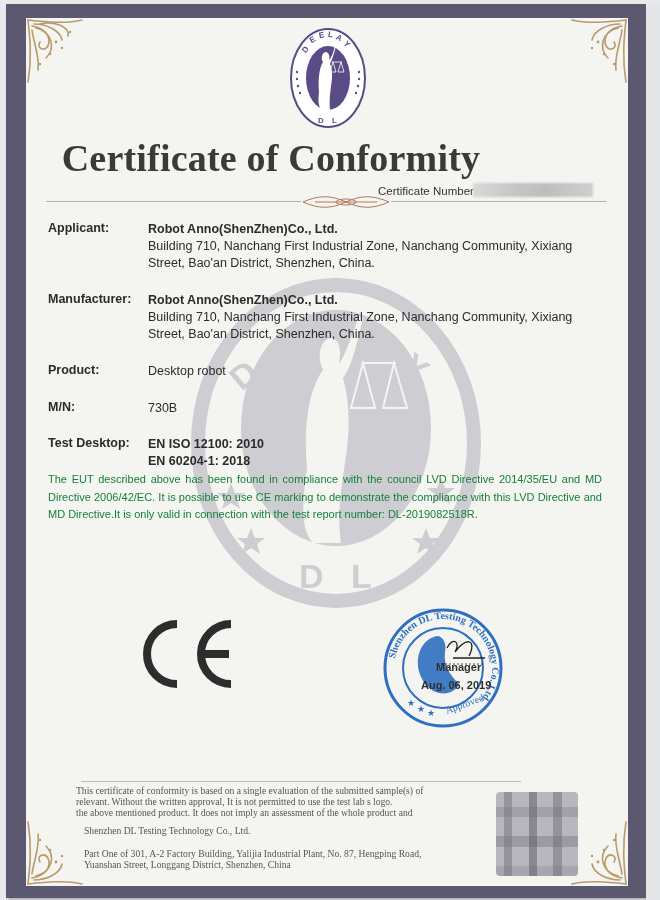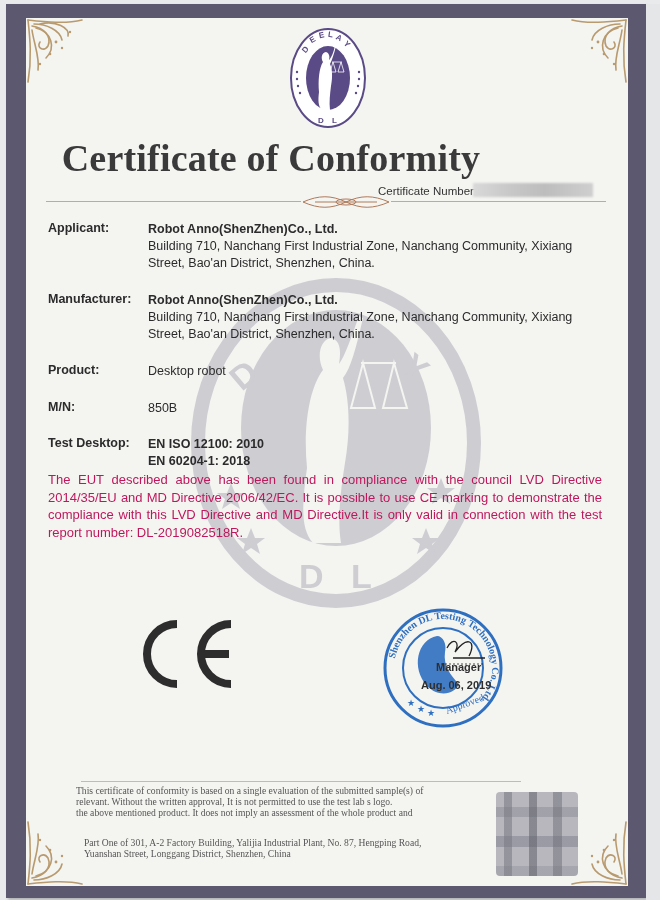--- a/index.html
+++ b/index.html
@@ -46,22 +46,22 @@
   .flourish { position: absolute; left: 275px; top: 177px; width: 90px; height: 14px; }
 
   .fields { position: absolute; left: 22px; top: 203px; width: 560px; font-family: "Liberation Sans", sans-serif; color: #2b2b2b; }
   .row { position: absolute; left: 0; }
   .lbl { position: absolute; left: 0; font-weight: bold; font-size: 12.5px; white-space: nowrap; }
   .val { position: absolute; left: 100px; width: 460px; font-size: 12.5px; line-height: 17px; }
   .val .strong { font-weight: bold; }
 
   .para {
     position: absolute; left: 22px; top: 453px; width: 554px;
-    font-family: "Liberation Sans", sans-serif; font-size: 13px; line-height: 17.6px;
-    color: #be185d; text-align: justify;
+    font-family: "Liberation Sans", sans-serif; font-size: 11px; line-height: 17.6px;
+    color: #15803d; text-align: justify;
   }
 
   .ce { position: absolute; left: 105px; top: 600px; width: 110px; height: 72px; }
   .stamp { position: absolute; left: 355px; top: 588px; width: 125px; height: 125px; }
   .stamp-text {
     position: absolute; font-family: "Liberation Sans", sans-serif; font-weight: bold;
     font-size: 11px; color: #2f2f2f;
   }
 
   .rule-bottom { position: absolute; left: 55px; top: 763px; width: 440px; height: 1px; background: #c9b8ad; }
@@ -250,21 +250,21 @@
       </div>
     </div>
 
     <div class="row" style="top:142px;">
       <div class="lbl">Product:</div>
       <div class="val strong">Desktop robot</div>
     </div>
 
     <div class="row" style="top:179px;">
       <div class="lbl">M/N:</div>
-      <div class="val strong">850B</div>
+      <div class="val strong">730B</div>
     </div>
 
     <div class="row" style="top:215px;">
       <div class="lbl">Test Desktop:</div>
       <div class="val">
         <div class="strong">EN ISO 12100: 2010</div>
         <div class="strong">EN 60204-1: 2018</div>
       </div>
     </div>
   </div>
@@ -299,17 +299,18 @@
   <div class="stamp-text" style="left:410px;top:643px;">Manager</div>
   <div class="stamp-text" style="left:395px;top:661px;">Aug. 06, 2019</div>
 
   <div class="rule-bottom"></div>
   <div class="disclaimer">
     <div>This certificate of conformity is based on a single evaluation of the  submitted sample(s) of</div>
     <div>relevant. Without the written approval,  It is not permitted to use the test lab  s logo.</div>
     <div>the above mentioned product. It does not imply an assessment of the whole product and</div>
   </div>
   <div class="lab">
+    <div>Shenzhen DL Testing Technology Co., Ltd.</div>
     <div style="margin-top:12px">Part One of 301, A-2 Factory Building, Yalijia Industrial Plant, No. 87, Hengping Road,</div>
     <div>Yuanshan Street, Longgang District, Shenzhen, China</div>
   </div>
   <div class="qr"></div>
 </div>
 
 </body></html>

